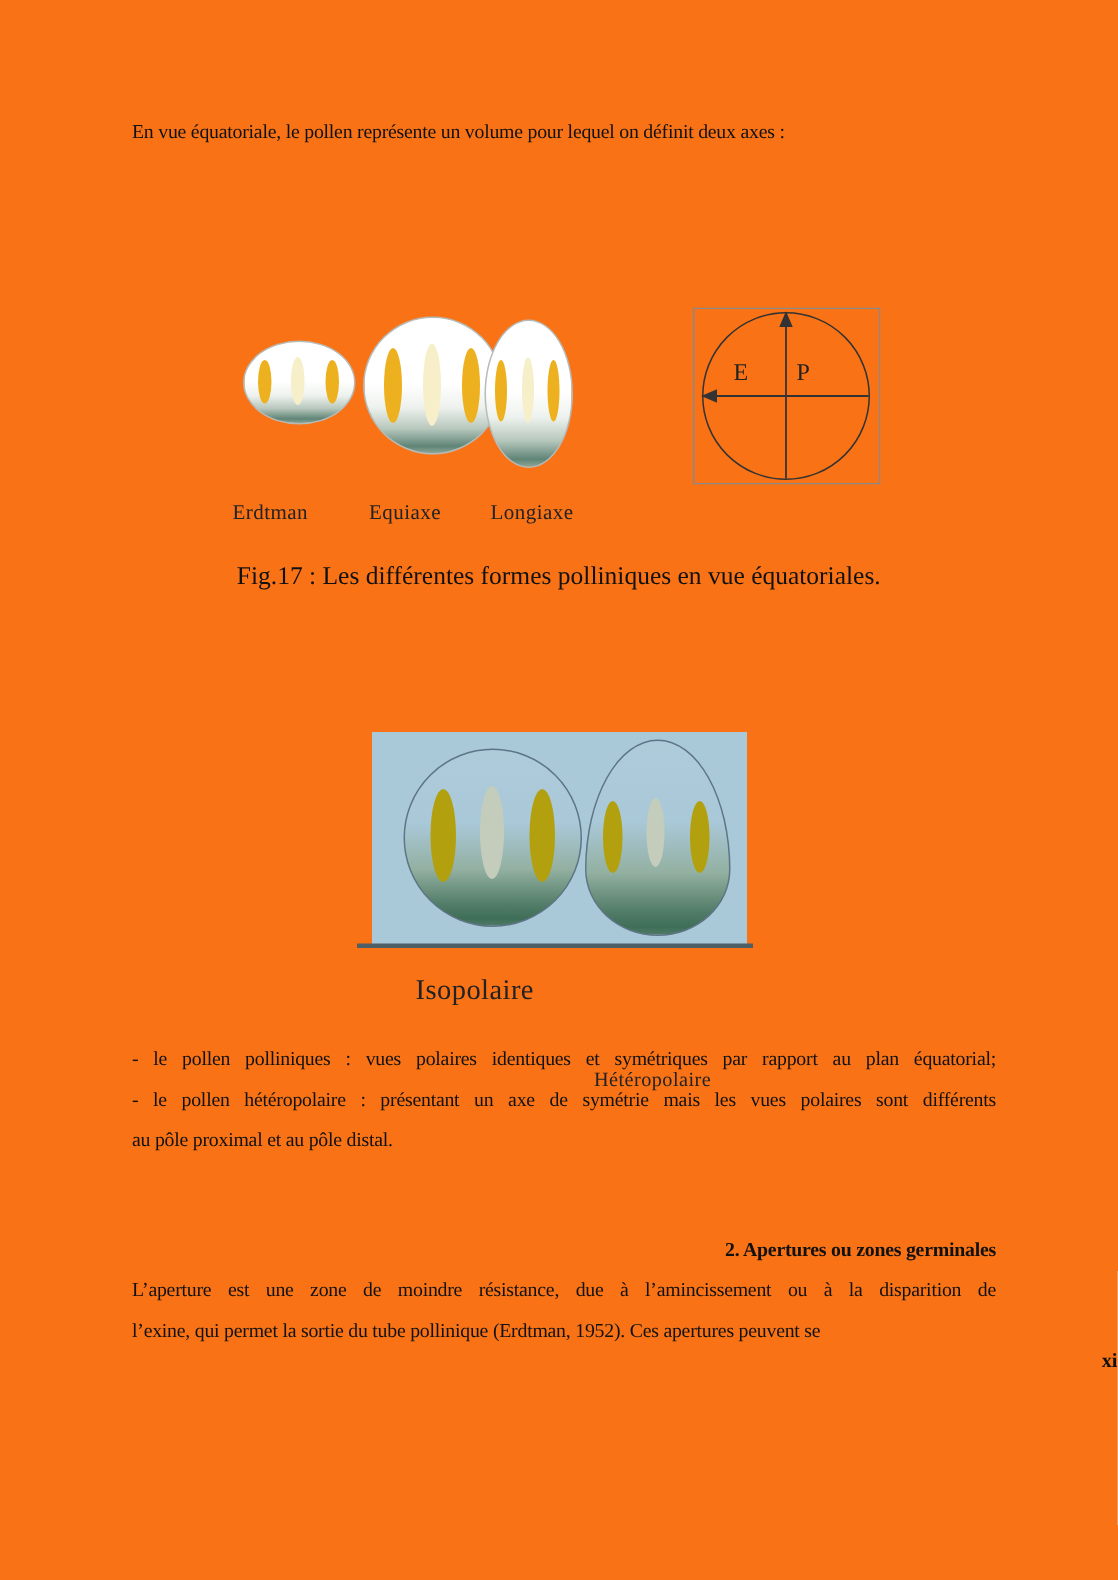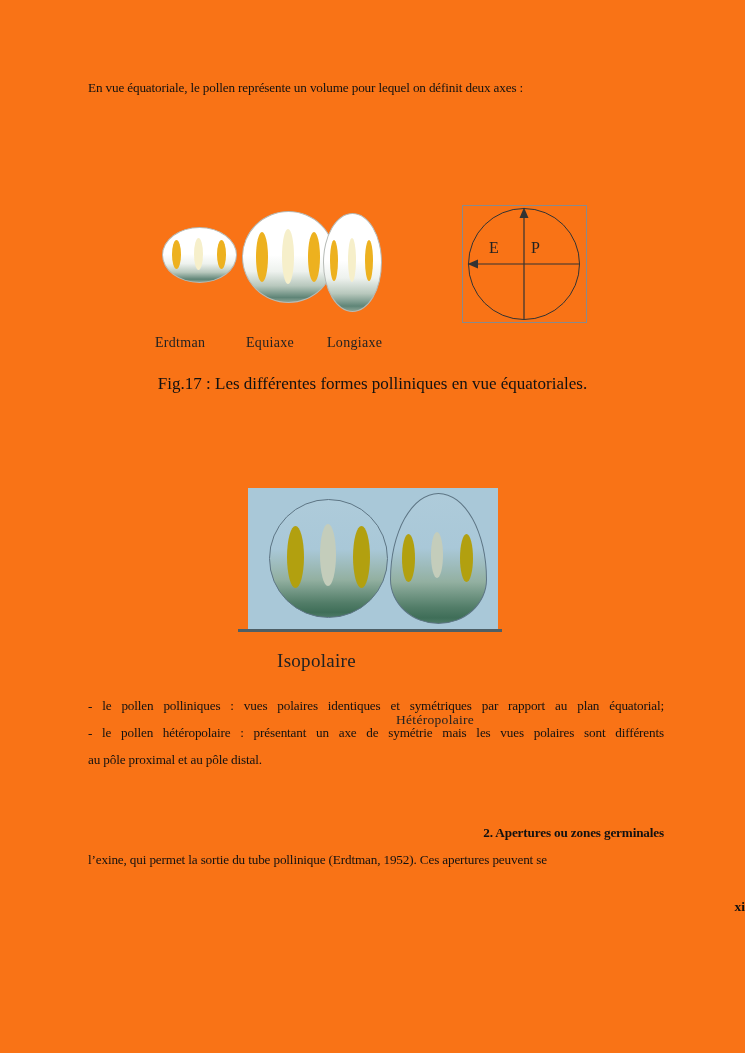--- a/index.html
+++ b/index.html
@@ -107,18 +107,19 @@
   <div class="figlabel" style="left:396px;top:688px;font-size:13.5px;margin-top:24px;">Hétéropolaire</div>
 
   <div class="block" style="top:692px;">
     <div class="tl j">- le pollen polliniques : vues polaires identiques et symétriques par rapport au plan équatorial;</div>
     <div class="tl j">- le pollen hétéropolaire : présentant un axe de symétrie mais les vues polaires sont différents</div>
     <div class="tl">au pôle proximal et au pôle distal.</div>
   </div>
 
   <div class="block" style="top:819px;">
     <div class="tl" id="heading">2. Apertures ou zones germinales</div>
+    <div class="tl j">L’aperture est une zone de moindre résistance, due à l’amincissement ou à la disparition de</div>
     <div class="tl">l’exine, qui permet la sortie du tube pollinique (Erdtman, 1952). Ces apertures peuvent se</div>
   </div>
 
   <div id="pageno">xi</div>
 
 </div>
 
 </body></html>

